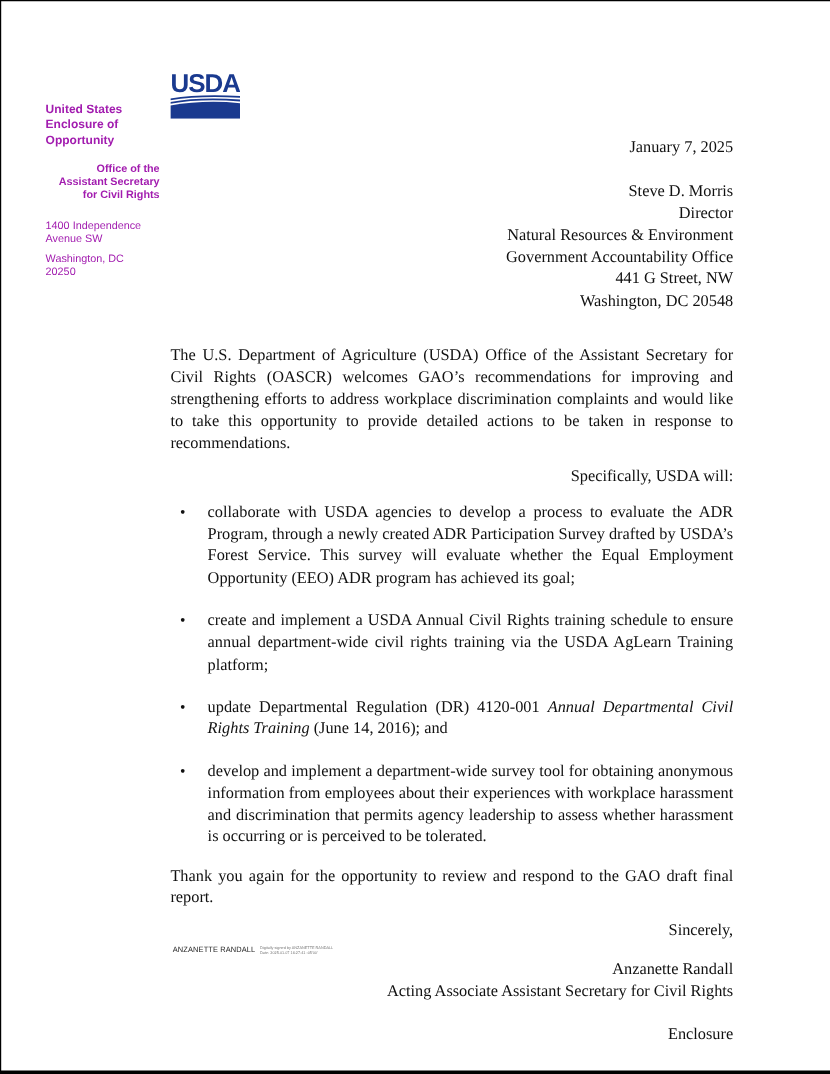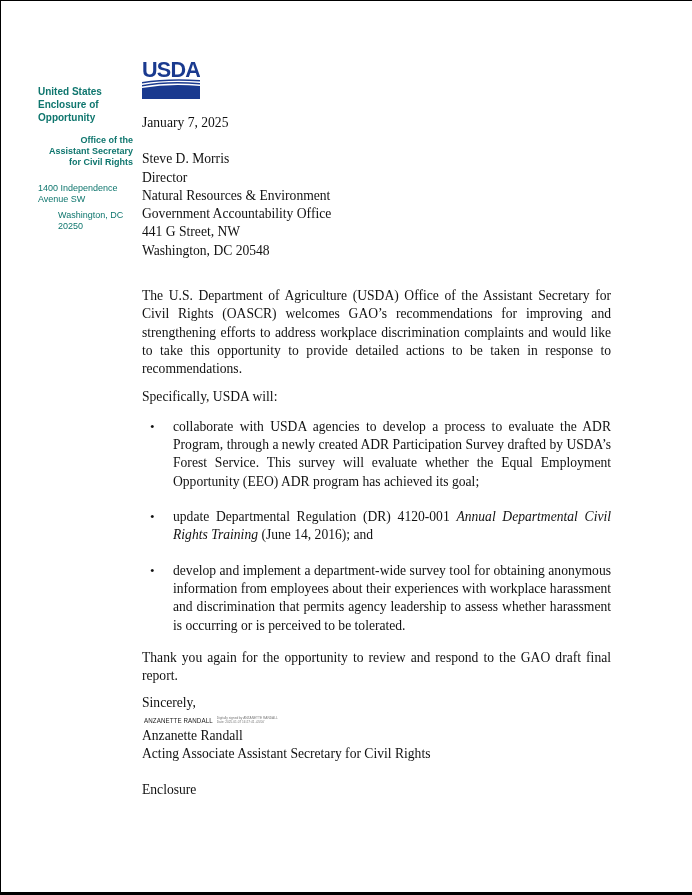--- a/index.html
+++ b/index.html
@@ -5,34 +5,34 @@
   html, body { margin: 0; padding: 0; background: #ffffff; }
   body { width: 692px; height: 895px; position: relative; overflow: hidden; }
   .page {
     position: absolute; left: 0; top: 0; width: 689px; height: 891px;
     border-left: 1px solid #000; border-top: 1px solid #000;
     border-right: 2px solid #000; border-bottom: 3px solid #000;
     background: #fff; box-sizing: content-box; padding-left: 14px;
   }
   .sidebar {
     position: absolute; left: 37px; top: 84px; width: 95px;
-    font-family: "Liberation Sans", sans-serif; color: #0f766e;
+    font-family: "Liberation Sans", sans-serif; color: #a21caf;
   }
   .sb-agency { font-weight: bold; font-size: 10px; line-height: 13px; }
   .sb-office { font-weight: bold; font-size: 9px; line-height: 11px; margin-top: 11px; text-align: right; }
   .sb-addr { font-size: 9px; line-height: 11px; margin-top: 15px; }
-  .sb-city { font-size: 9px; line-height: 11px; margin-top: 5px; margin-left: 20px; }
+  .sb-city { font-size: 9px; line-height: 11px; margin-top: 5px; }
 
   .logo { position: absolute; left: 141px; top: 57px; width: 58px; height: 41px; }
 
   .content {
     position: absolute; left: 141px; top: 113px; width: 469px;
     font-family: "Liberation Serif", serif; font-size: 13.6px; line-height: 18.3px; color: #111;
   }
-  .p { margin: 0; }
+  .p { margin: 0; text-align: right; }
   .justify { text-align: justify; }
   .gap { height: 18px; }
   .gap-s { height: 9px; }
   ul.actions { list-style: none; margin: 0; padding: 0; }
   ul.actions li { position: relative; padding-left: 31px; text-align: justify; margin-bottom: 17px; }
   ul.actions li::before {
     content: "\2022"; position: absolute; left: 8px; top: 0; font-size: 13px;
   }
   .ital { font-style: italic; }
   .sig-row { display: flex; align-items: center; height: 12px; margin-top: 2px; }
@@ -90,20 +90,21 @@
       <p class="p">Washington, DC 20548</p>
     </div>
     <div class="gap"></div>
     <div class="gap-s"></div>
     <p class="p justify">The U.S. Department of Agriculture (USDA) Office of the Assistant Secretary for Civil Rights (OASCR) welcomes GAO’s recommendations for improving and strengthening efforts to address workplace discrimination complaints and would like to take this opportunity to provide detailed actions to be taken in response to recommendations.</p>
     <div class="gap-s"></div>
     <p class="p">Specifically, USDA will:</p>
     <div style="height:12px"></div>
     <ul class="actions">
       <li><span>collaborate with USDA agencies to develop a process to evaluate the ADR Program, through a newly created ADR Participation Survey drafted by USDA’s Forest Service. This survey will evaluate whether the Equal Employment Opportunity (EEO) ADR program has achieved its goal;</span></li>
+      <li><span>create and implement a USDA Annual Civil Rights training schedule to ensure annual department-wide civil rights training via the USDA AgLearn Training platform;</span></li>
       <li><span>update Departmental Regulation (DR) 4120-001 </span><span class="ital">Annual Departmental Civil Rights Training</span><span> (June 14, 2016); and</span></li>
       <li style="margin-bottom:5px"><span>develop and implement a department-wide survey tool for obtaining anonymous information from employees about their experiences with workplace harassment and discrimination that permits agency leadership to assess whether harassment is occurring or is perceived to be tolerated.</span></li>
     </ul>
     <div class="gap-s"></div>
     <p class="p justify">Thank you again for the opportunity to review and respond to the GAO draft final report.</p>
     <div class="gap-s"></div>
     <p class="p">Sincerely,</p>
     <div class="sig-row">
       <span class="sig-name">ANZANETTE RANDALL</span>
       <span class="sig-meta">

